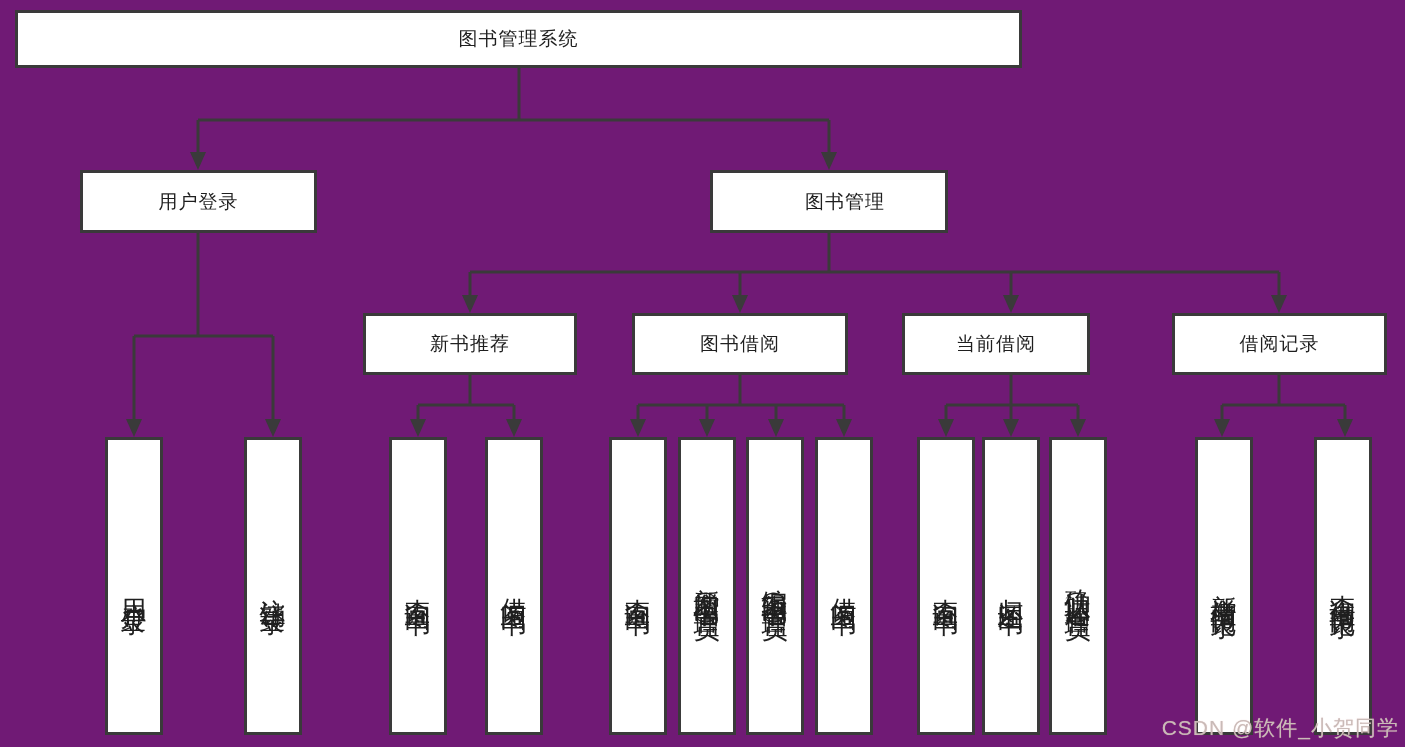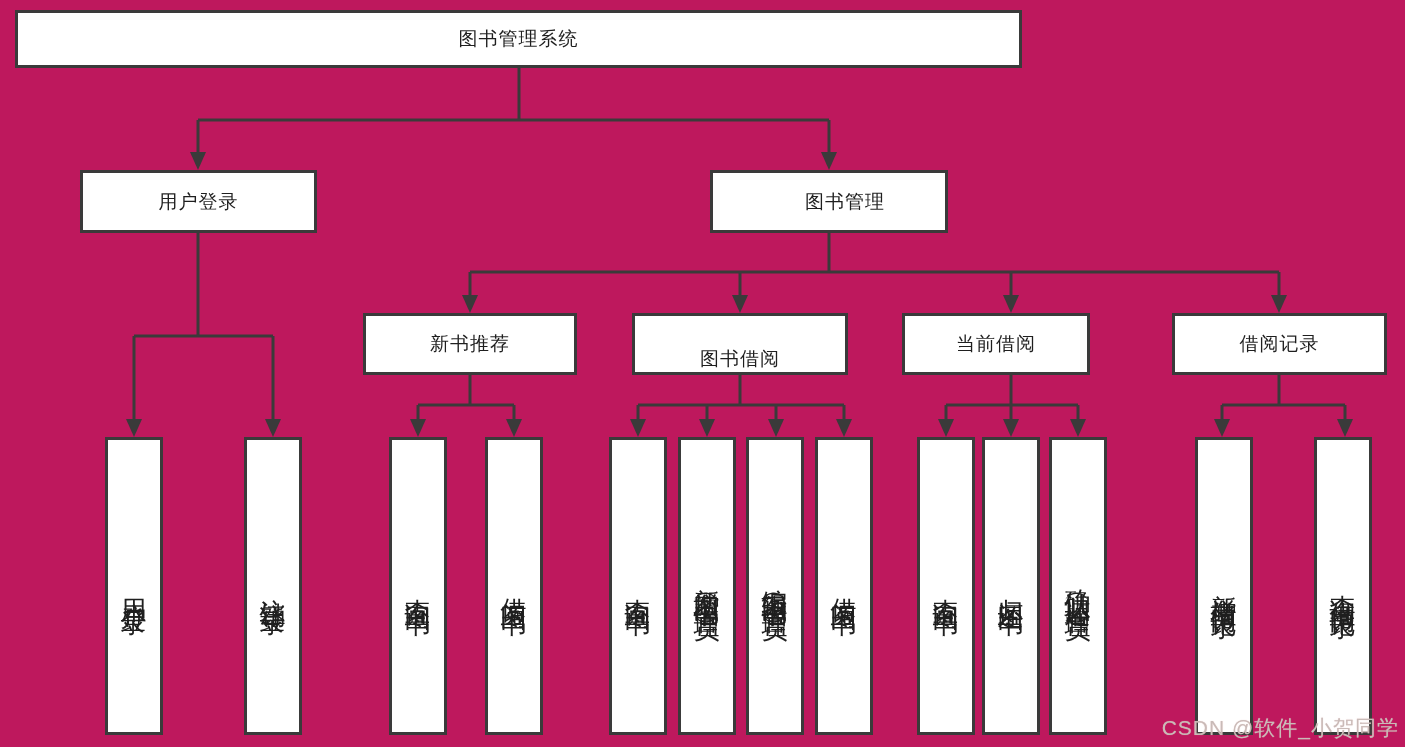--- a/index.html
+++ b/index.html
@@ -1,20 +1,20 @@
 <!DOCTYPE html>
 <html><head>
 <meta charset="utf-8">
 <style>
   html,body{margin:0;padding:0;background:#ffffff;}
   body{font-family:"Liberation Sans","DejaVu Sans",sans-serif;}
   .canvas{
     position:relative;
     width:1405px;height:747px;
-    background:#be185d;
+    background:#701a75;
     overflow:hidden;
   }
   .connectors{position:absolute;left:0;top:0;z-index:1;}
   .node{
     position:absolute;
     box-sizing:border-box;
     border:3px solid #3a3a3a;
     background:#ffffff;
     display:flex;align-items:center;justify-content:center;
     color:#1f1f1f;
@@ -95,21 +95,21 @@
   <div class="node hnode" style="left:80px;top:170px;width:237px;height:63px;">
     <span>用户登录</span>
   </div>
   <div class="node hnode" style="left:710px;top:170px;width:238px;height:63px;padding-left:32px;">
     <span>图书管理</span>
   </div>
 
   <div class="node hnode" style="left:363px;top:313px;width:214px;height:62px;font-family:Liberation Serif, serif;">
     <span>新书推荐</span>
   </div>
-  <div class="node hnode" style="left:632px;top:313px;width:216px;height:62px;align-items:flex-end;">
+  <div class="node hnode" style="left:632px;top:313px;width:216px;height:62px;">
     <span>图书借阅</span>
   </div>
   <div class="node hnode" style="left:902px;top:313px;width:188px;height:62px;">
     <span>当前借阅</span>
   </div>
   <div class="node hnode" style="left:1172px;top:313px;width:215px;height:62px;">
     <span>借阅记录</span>
   </div>
 
   <div class="node leaf" style="left:105px;">

